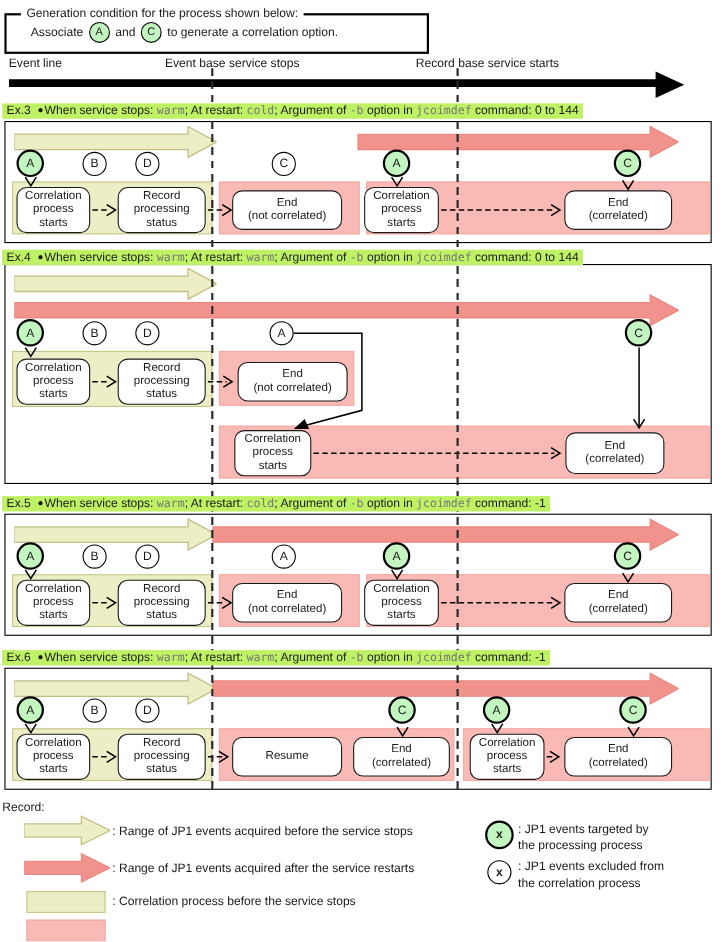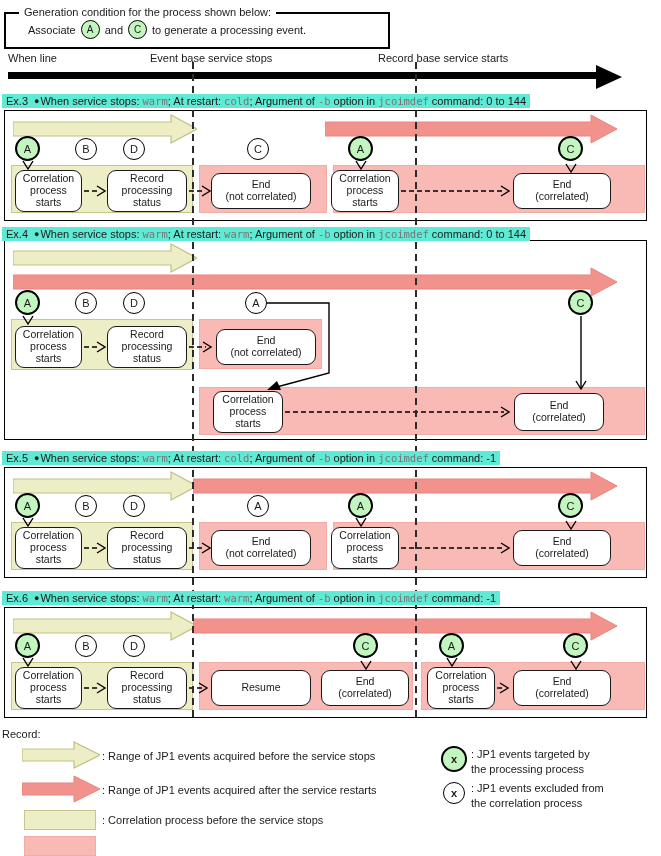--- a/index.html
+++ b/index.html
@@ -11,21 +11,21 @@
   .cond-line{position:absolute;left:22px;top:6px;display:flex;align-items:center;gap:5px;white-space:nowrap;}
   .minicircle{display:inline-flex;width:19px;height:19px;border:1.7px solid #000;border-radius:50%;
               background:#c2f5bf;align-items:center;justify-content:center;font-size:10px;box-sizing:border-box;}
   
   .tl-label{position:absolute;top:52px;white-space:nowrap;}
   .tlarrow{position:absolute;left:8px;top:62px;}
   
   .vdash{position:absolute;top:62px;width:2px;height:656px;z-index:5;
          background:repeating-linear-gradient(to bottom,#2b2b2b 0,#2b2b2b 7px,transparent 7px,transparent 12px);}
   
-  .exlabel{position:absolute;left:2px;background:#5eead4;z-index:6;padding:1px 4px;white-space:nowrap;}
+  .exlabel{position:absolute;left:2px;background:#bef264;z-index:6;padding:1px 4px;white-space:nowrap;}
   .exnum{margin-right:6px;}
   .bullet{font-size:9px;margin-right:1px;vertical-align:1px;}
   .mono{font-family:"DejaVu Sans Mono",monospace;color:#767676;font-size:10.5px;}
   
   .panel{position:absolute;left:4px;width:643px;border:1.5px solid #000;background:#fff;box-sizing:border-box;}
   .region{position:absolute;z-index:0;box-sizing:border-box;}
   .ry{background:#eeeec6;border:1px solid #c9c68c;}
   .rp{background:#f9b9b4;border:1px solid #f3aba6;}
   .blockarrow{position:absolute;z-index:1;}
   .ya{fill:#eeeec6;stroke:#c2bf85;stroke-width:1.2;}
@@ -57,25 +57,25 @@
 
 <div class="canvas">
 
   <div class="cond">
     <div class="cond-title">Generation condition for the process shown below:</div>
     <div class="cond-line">
       <span>Associate</span>
       <span class="minicircle">A</span>
       <span>and</span>
       <span class="minicircle">C</span>
-      <span>to generate a processing event.</span>
+      <span>to generate a correlation option.</span>
     </div>
   </div>
 
-  <div class="tl-label" style="left:8px">When line</div>
+  <div class="tl-label" style="left:8px">Event line</div>
   <div class="tl-label" style="left:150px">Event base service stops</div>
   <div class="tl-label" style="left:378px">Record base service starts</div>
   <svg class="tlarrow" width="614" height="30">
     <polygon class="blk" points="0,10 588,10 588,3 614,15 588,27 588,17 0,17"></polygon>
   </svg>
 
   <div class="vdash" style="left:192px"></div>
   <div class="vdash" style="left:415px"></div>
 
   <div class="exlabel" style="top:94px">

